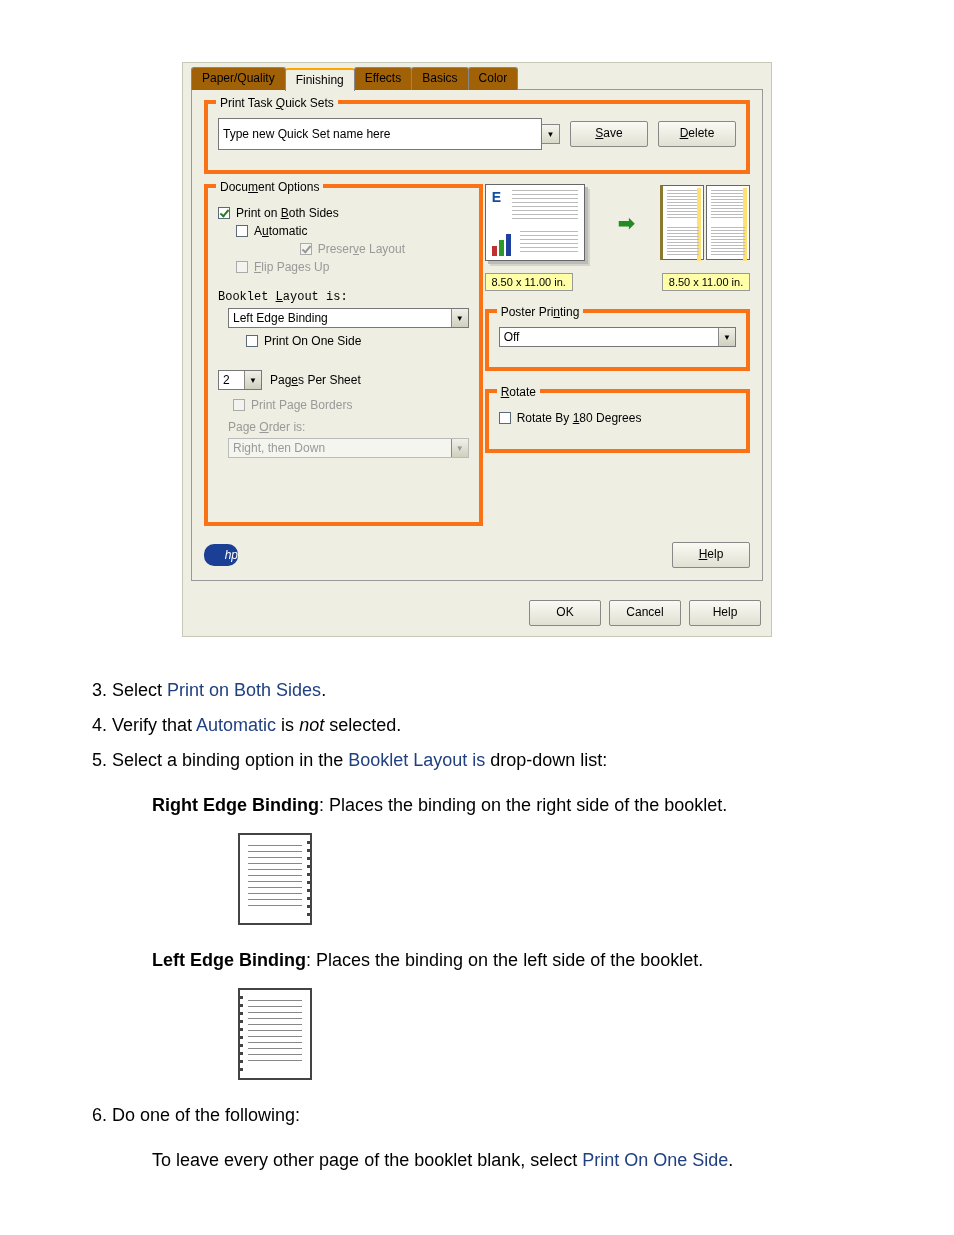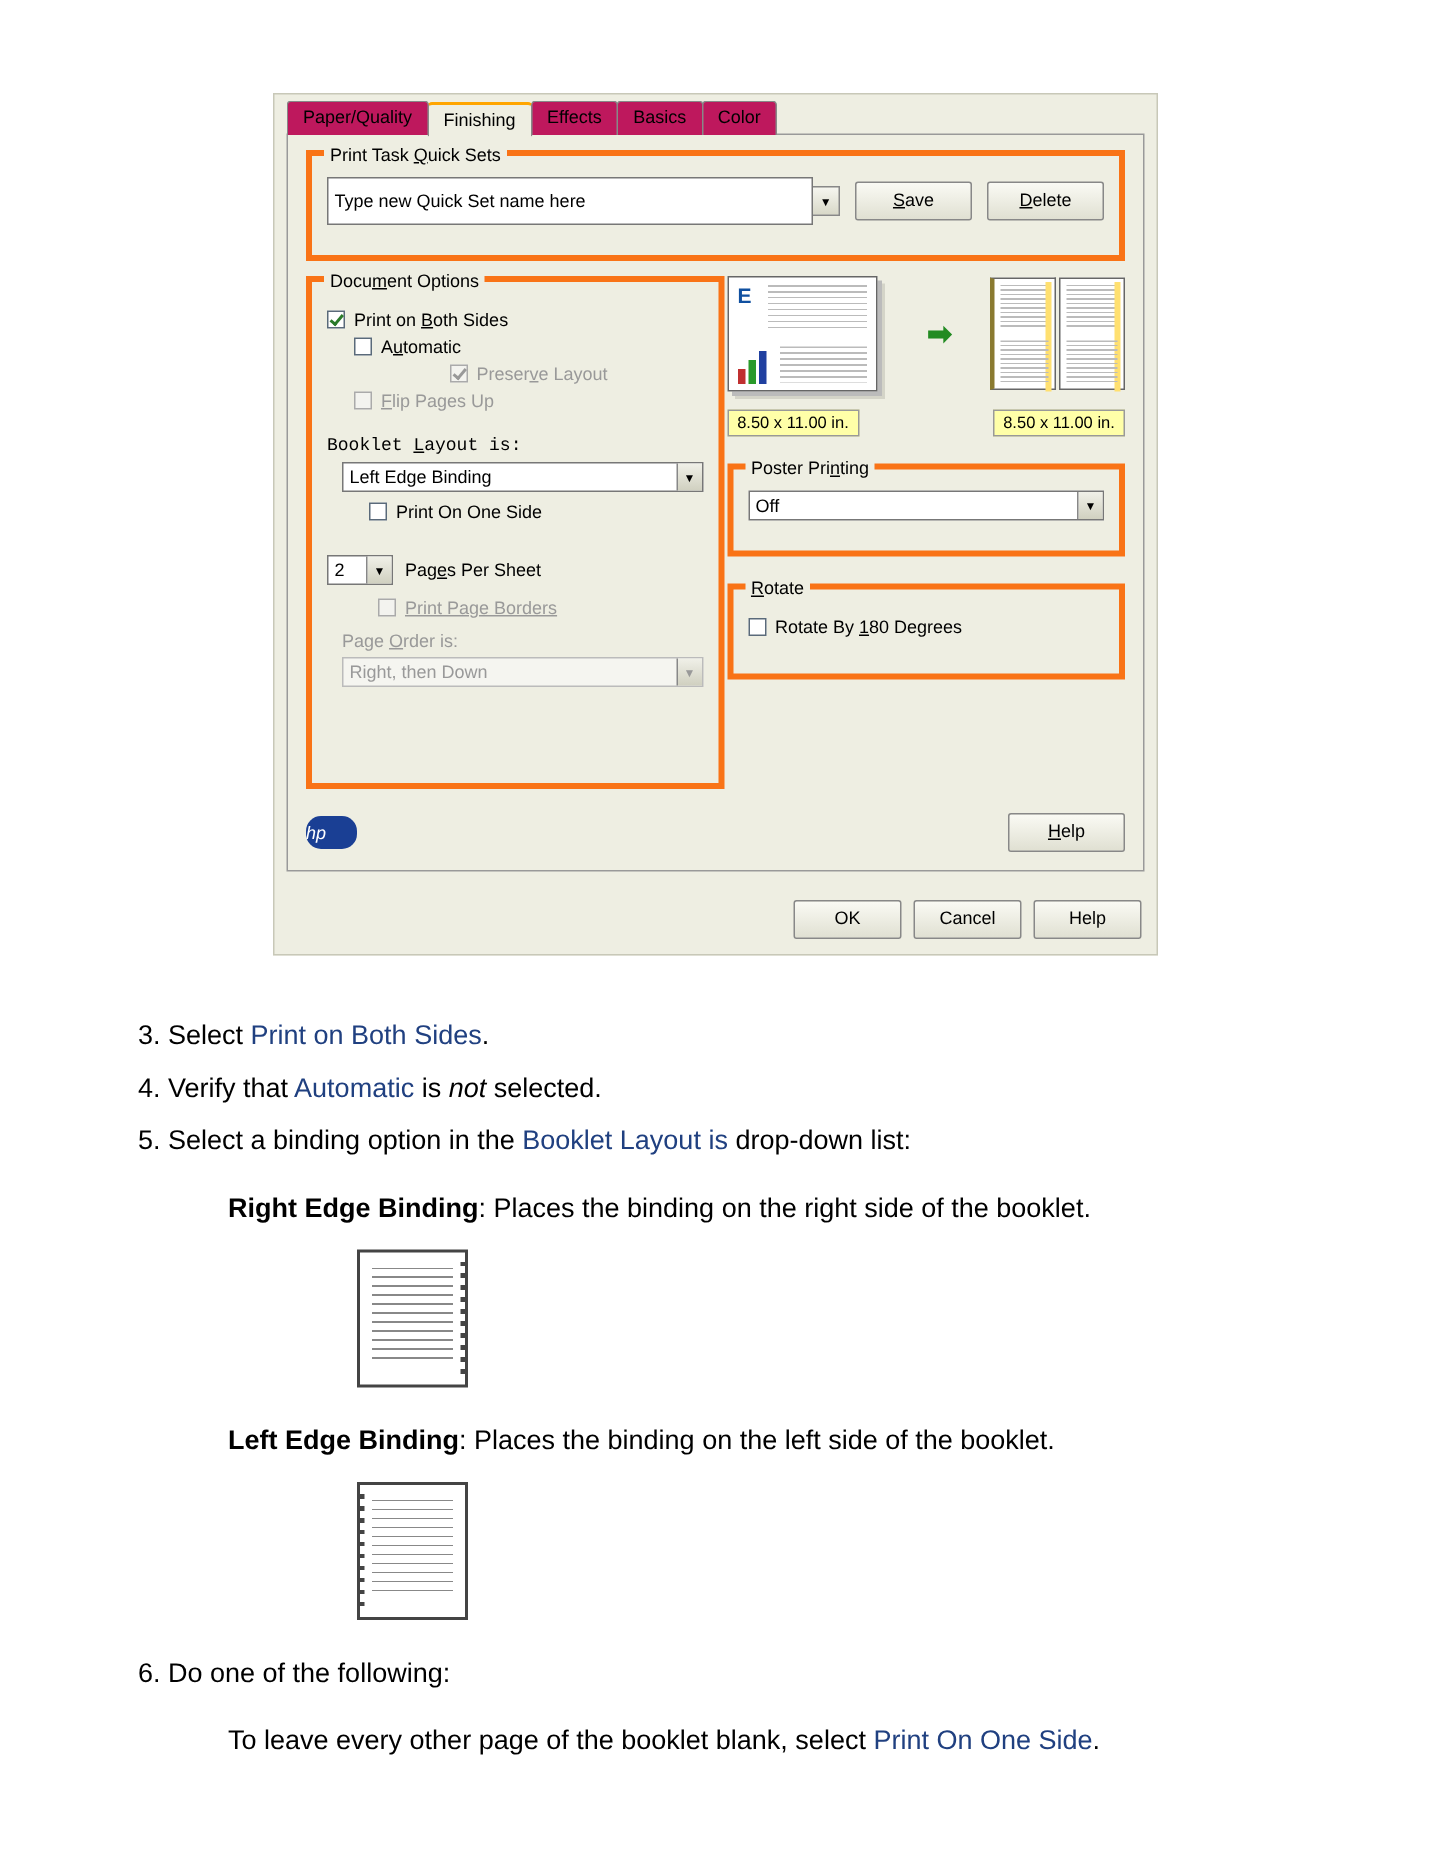--- a/index.html
+++ b/index.html
@@ -25,21 +25,21 @@
     display: flex;
     padding: 0 8px;
     padding-top: 4px;
     position: relative;
     z-index: 2;
   }
   .tab {
     padding: 3px 10px 4px 10px;
     border: 1px solid #888;
     border-bottom: none;
-    background: #be185d;
+    background: #a16207;
     border-radius: 3px 3px 0 0;
     margin-right: -1px;
     color: #000;
   }
   .tab.active {
     position: relative;
     top: 1px;
     background: #eeeee2;
     border-top: 2px solid orange;
   }
@@ -185,21 +185,21 @@
   }
   .dup .mini.spine-left { border-left:3px solid #8a7a30; }
   .dup .mini .highlight { position:absolute; inset:2px 2px auto auto; width:4px; height:100%; background: #ffe070;}
   .size-label {
     display:inline-block; border:1px solid #999; background:#ffffa8;
     padding:2px 0; font-size:11px; margin-top:12px; min-width:86px; text-align:center;
   }
   .size-row { display:flex; justify-content:space-between; }
   .hp-logo {
     width:34px; height:22px; background:#1a3f94; color:#fff; border-radius:10px;
-    font-style:italic; font-size:12px; display:flex; align-items:center; justify-content:flex-start;
+    font-style:italic; font-size:12px; display:flex; align-items:center; justify-content:flex-end;
   }
   .footer-row {
     display:flex; justify-content:space-between; align-items:center; padding-top: 6px;
   }
   .dlg-buttons {
     display:flex; justify-content:flex-end; padding: 10px;
   }
   .dlg-buttons .btn { min-width:70px; margin-left:8px; }
   .u { text-decoration: underline; }
 
@@ -278,21 +278,21 @@
           </div>
 
           <div class="row" style="margin-top:22px; align-items:center;">
             <div class="select" style="width:44px;">
               <div class="txt">2</div>
               <div class="arr">▼</div>
             </div>
             <span style="margin-left:8px;">Pag<span class="u">e</span>s Per Sheet</span>
           </div>
 
-          <div class="chk disabled" style="margin-left:34px; margin-top:8px;text-decoration:underline;">
+          <div class="chk disabled" style="margin-left:15px; margin-top:8px;">
             <span class="box"></span>
             <span>Print Page Borders</span>
           </div>
           <div class="lbl" style="color:#999; margin-left:10px;">Page <span class="u">O</span>rder is:</div>
           <div class="select disabled" style="margin-left:10px;">
             <div class="txt">Right, then Down</div>
             <div class="arr">▼</div>
           </div>
         </div>
       </div>

